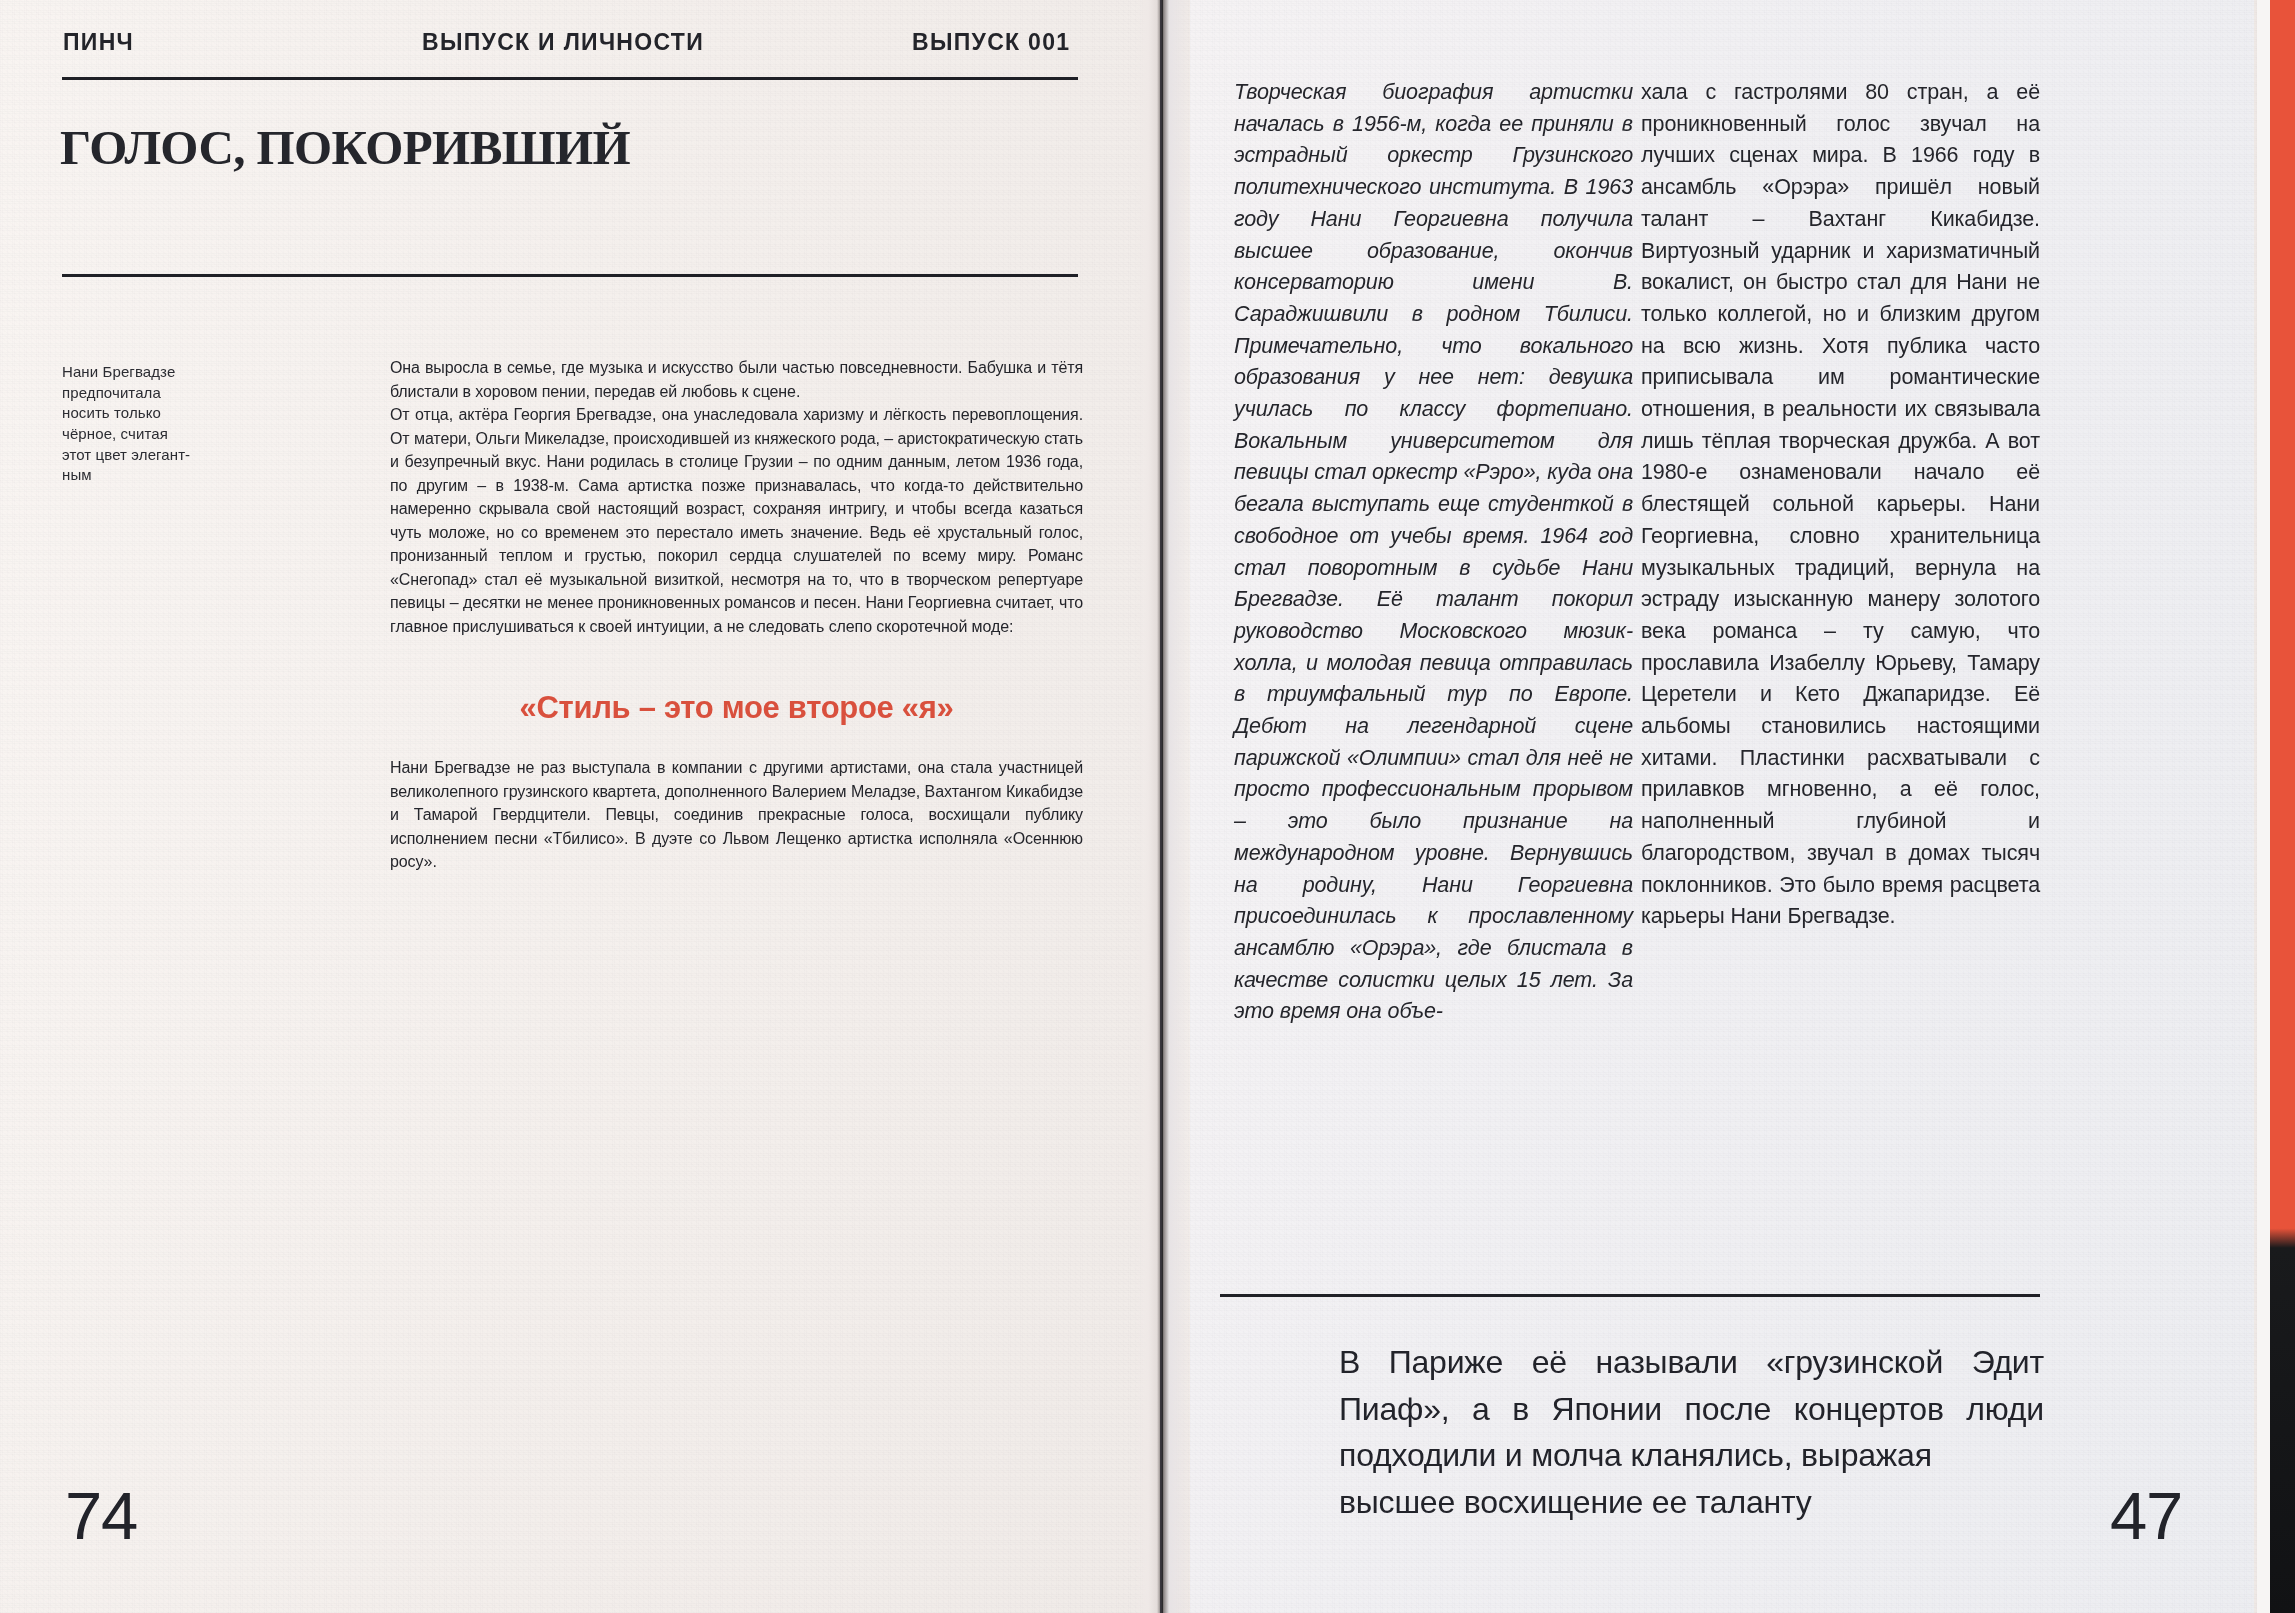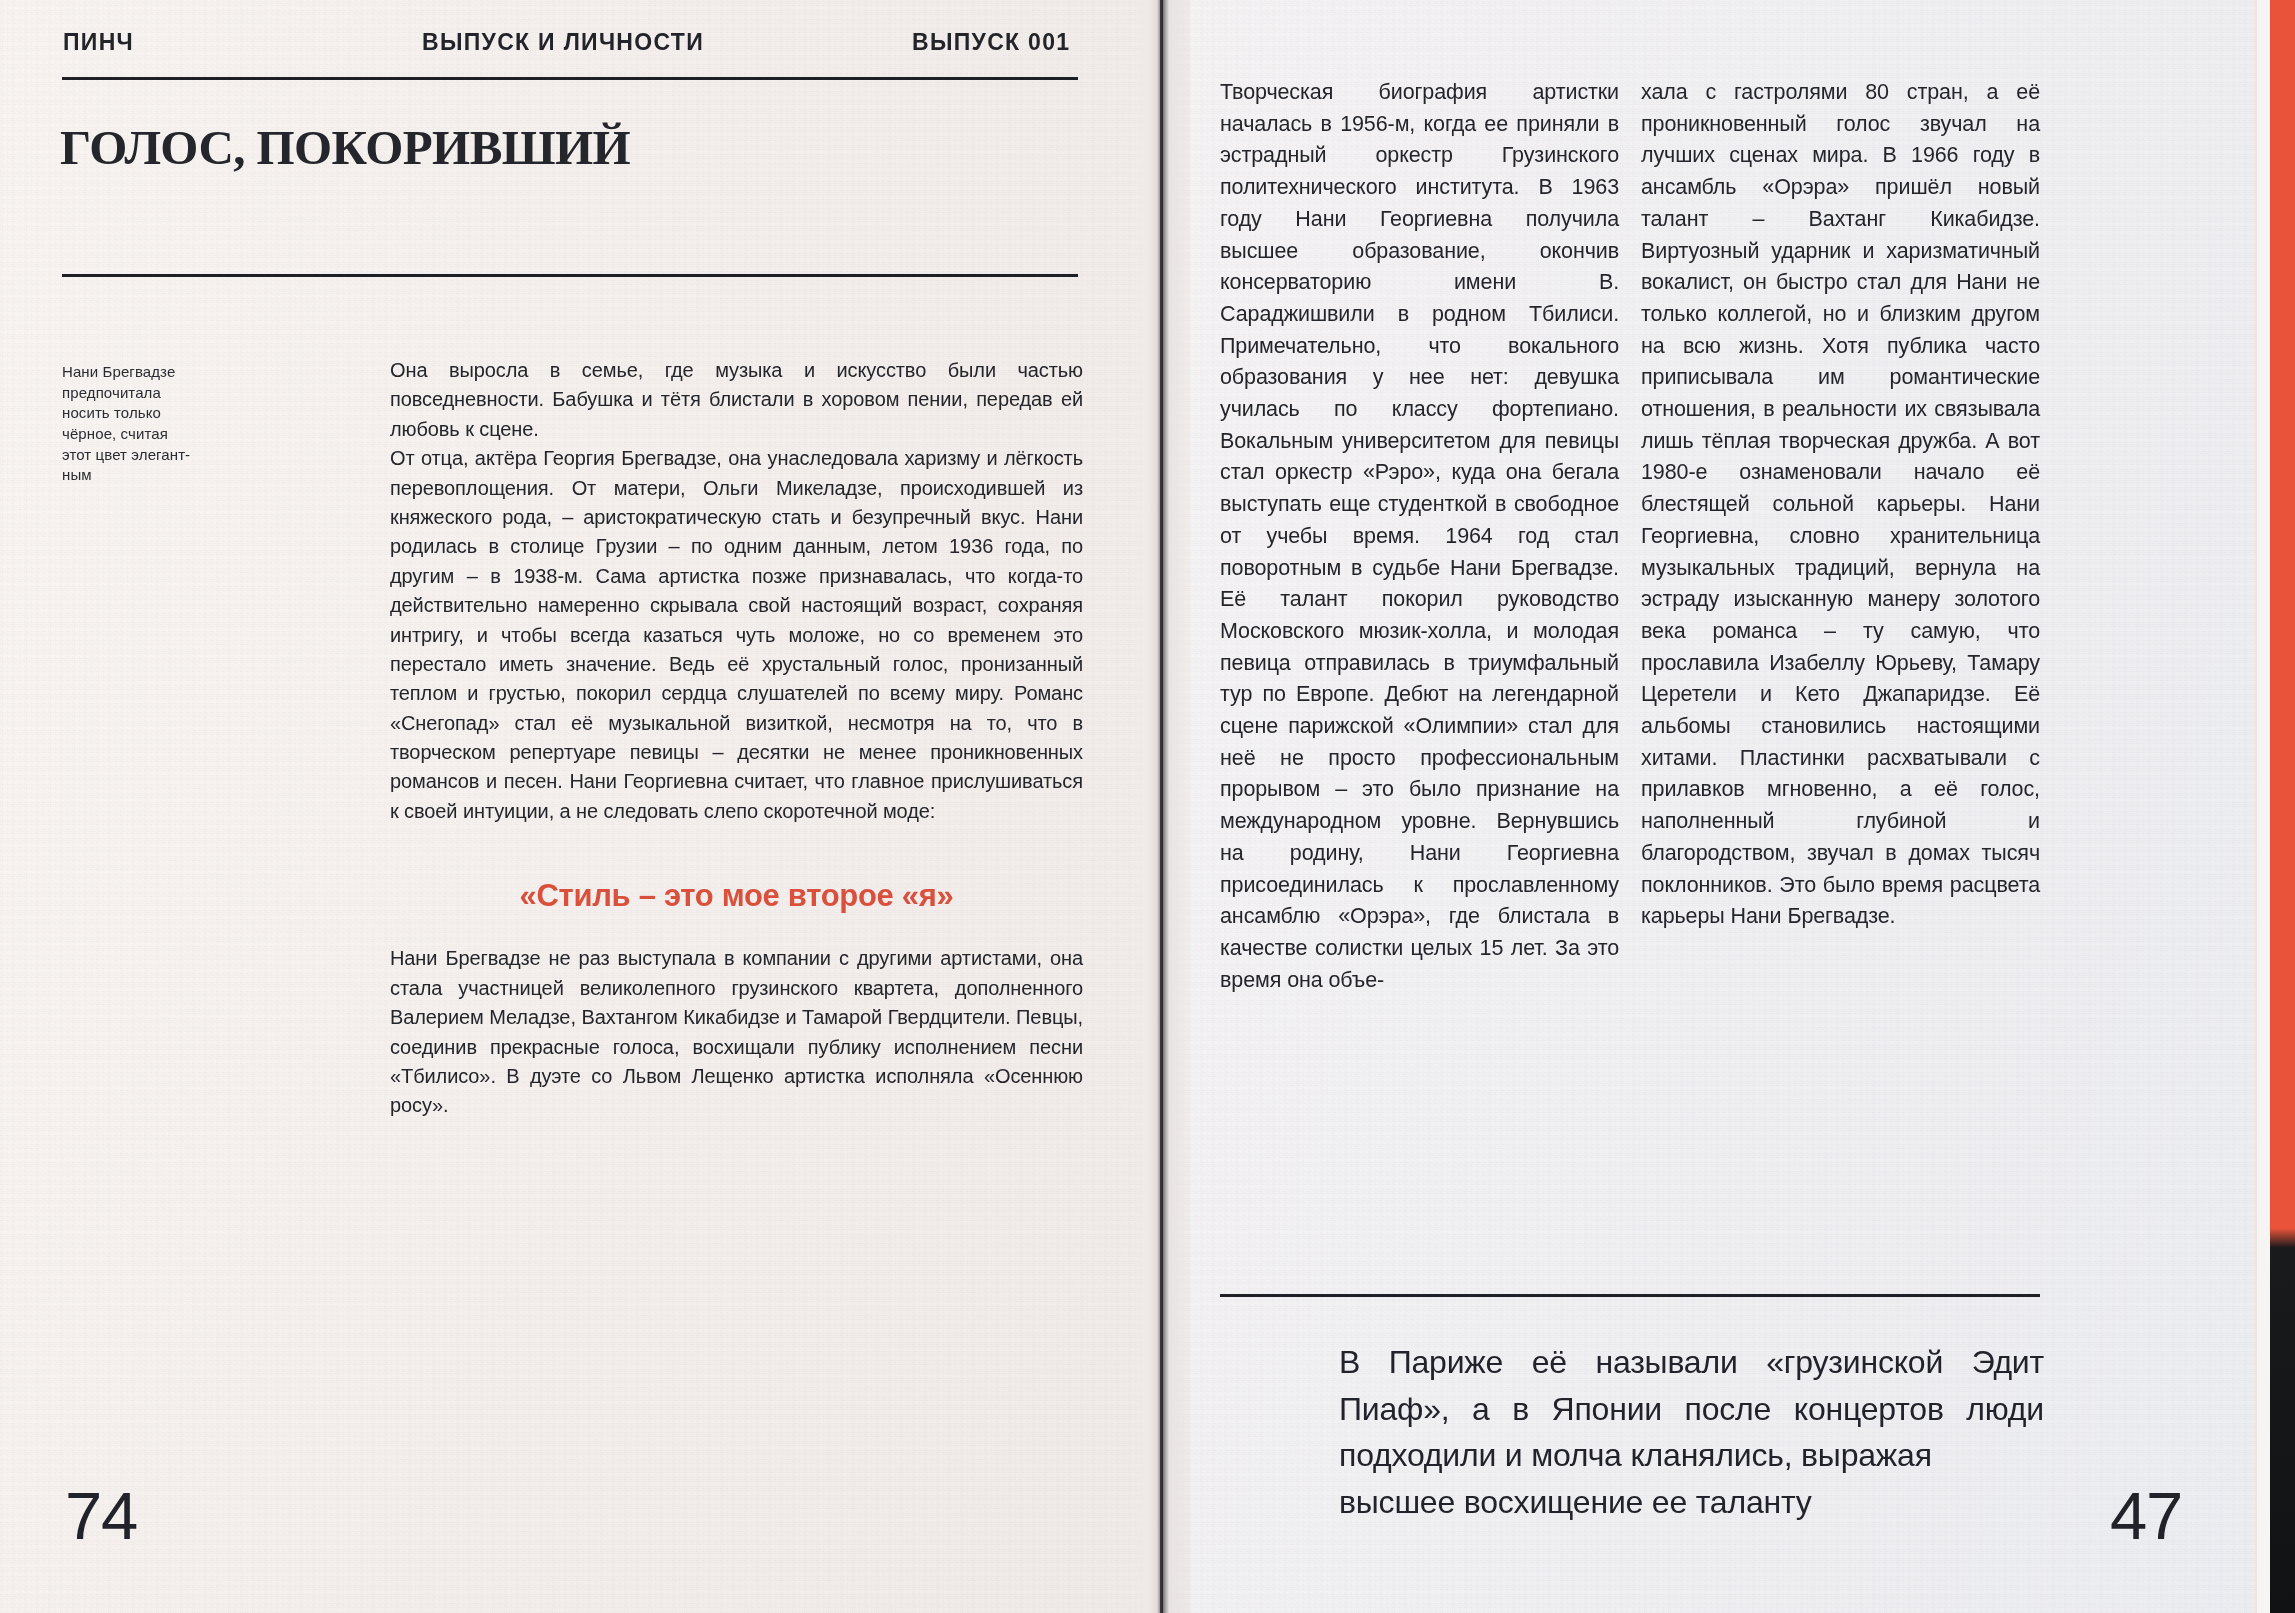--- a/index.html
+++ b/index.html
@@ -108,21 +108,21 @@
     font-size:15px;
     line-height:1.38;
     color:#2b2c32;
     letter-spacing:0.1px;
   }
 
   .col-left{
     position:absolute;left:390px;top:356px;width:693px;
   }
   .body-p{
-    font-size:20px;
+    font-size:16px;
     line-height:1.47;
     color:#24252b;
     text-align:justify;
     margin:0 0 0 0;
     letter-spacing:-0.1px;
     hyphens:manual;
   }
   .body-p + .body-p{margin-top:0;}
 
   .kicker{
@@ -143,21 +143,21 @@
     letter-spacing:-1.2px;
   }
   .folio-left{left:65px;top:1477px;}
   .folio-right{left:2110px;top:1477px;}
 
   
   .page-right{position:absolute;left:1190px;top:0;width:1106px;height:1613px;}
   .rcol{
     position:absolute;top:77px;width:399px;
   }
-  .rcol-a{left:30px;}
+  .rcol-a{left:44px;font-style:italic;}
   .rcol-b{left:451px;}
   .rbody{
     font-size:21.5px;
     line-height:1.475;
     color:#24252b;
     text-align:justify;
     margin:0;
     letter-spacing:-0.1px;
   }
   .rule-bottom-right{

